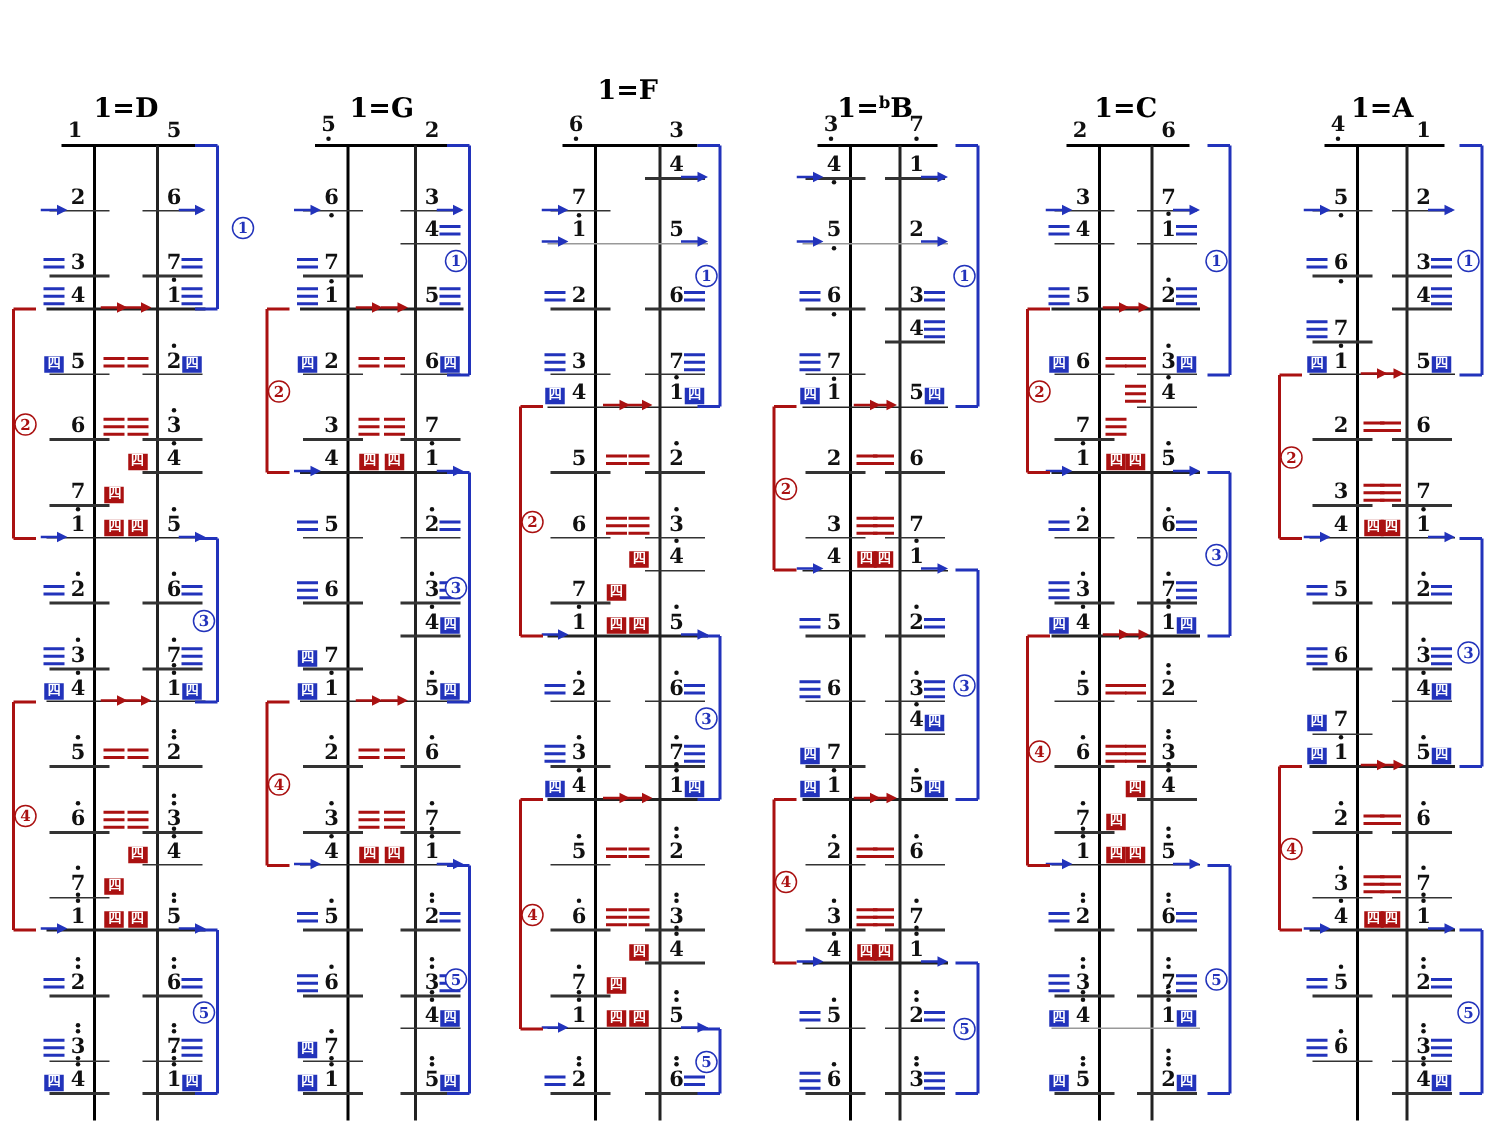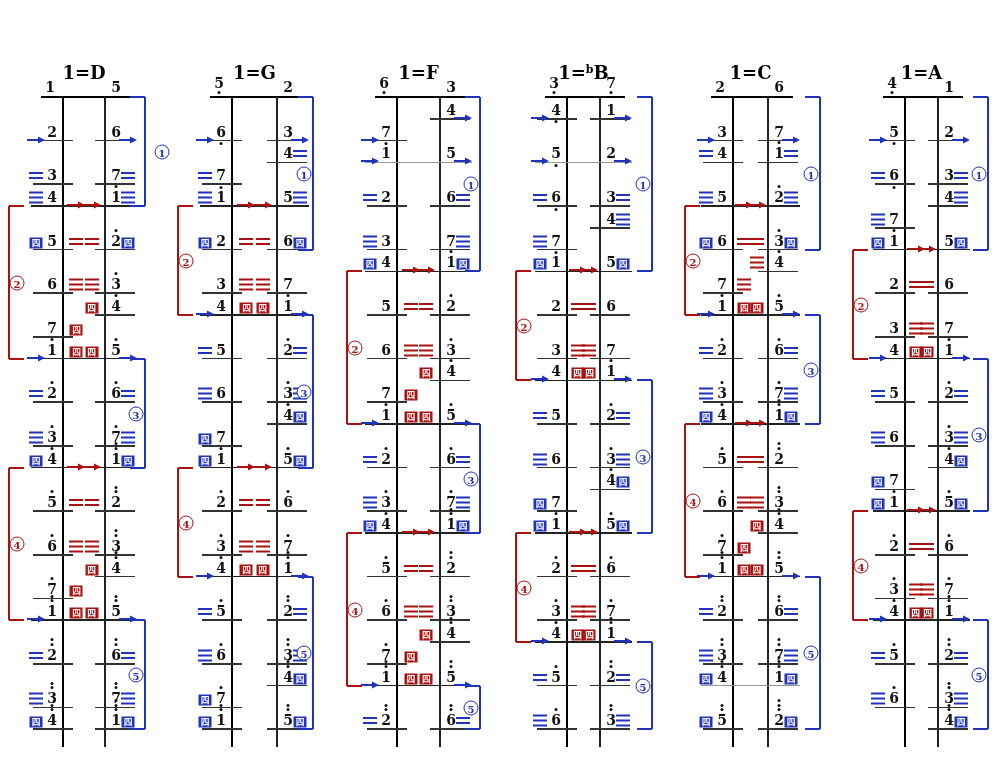--- a/index.html
+++ b/index.html
@@ -580,21 +580,21 @@
         <div class="badge" style="left: 186px; top: 522.5px; border: 1.6px solid rgb(170, 17, 17); color: rgb(170, 17, 17);">4</div>
       </div>
       <div class="abs">
         <div class="vline" style="left: 312.2px; top: 577px; width: 1.6px; height: 152px; background: rgb(34, 51, 187);"></div>
         <div class="hline" style="left: 298px; top: 576.2px; width: 15px; height: 1.6px; background: rgb(34, 51, 187);"></div>
         <div class="hline" style="left: 298px; top: 728.2px; width: 15px; height: 1.6px; background: rgb(34, 51, 187);"></div>
         <div class="badge" style="left: 304px; top: 653px; border: 1.6px solid rgb(34, 51, 187); color: rgb(34, 51, 187);">5</div>
       </div>
     </div>
     <div class="abs" style="left: 0px; top: 0px;">
-      <div class="title" style="left: 418.5px; top: 62px;"><span>1=</span><span>F</span></div>
+      <div class="title" style="left: 418.5px; top: 50px;"><span>1=</span><span>F</span></div>
       <div class="hline" style="left: 375px; top: 95.7px; width: 90px; height: 2.6px; background: rgb(0, 0, 0);"></div>
       <div class="vline" style="left: 395.6px; top: 97px; width: 2.8px; height: 650px; background: rgb(0, 0, 0);"></div>
       <div class="vline" style="left: 439.3px; top: 97px; width: 1.4px; height: 650px; background: rgb(34, 34, 34);"></div>
       <div class="note" style="left: 384px; top: 76px;">6</div>
       <div class="odot" style="left: 384px; top: 91px;"></div>
       <div class="note" style="left: 451px; top: 80px;">3</div>
       <div class="hline" style="left: 430px; top: 118px; width: 40px; height: 1.6px; background: rgb(51, 51, 51);"></div>
       <div class="note" style="left: 451px; top: 102.8px;">4</div>
       <div class="m-arrow" style="left: 463px; top: 111.8px;"><svg width="18" height="9" viewBox="0 0 18 9">
           <line x1="0" y1="4.5" x2="12" y2="4.5" stroke="#2233bb" stroke-width="1.8"></line>

